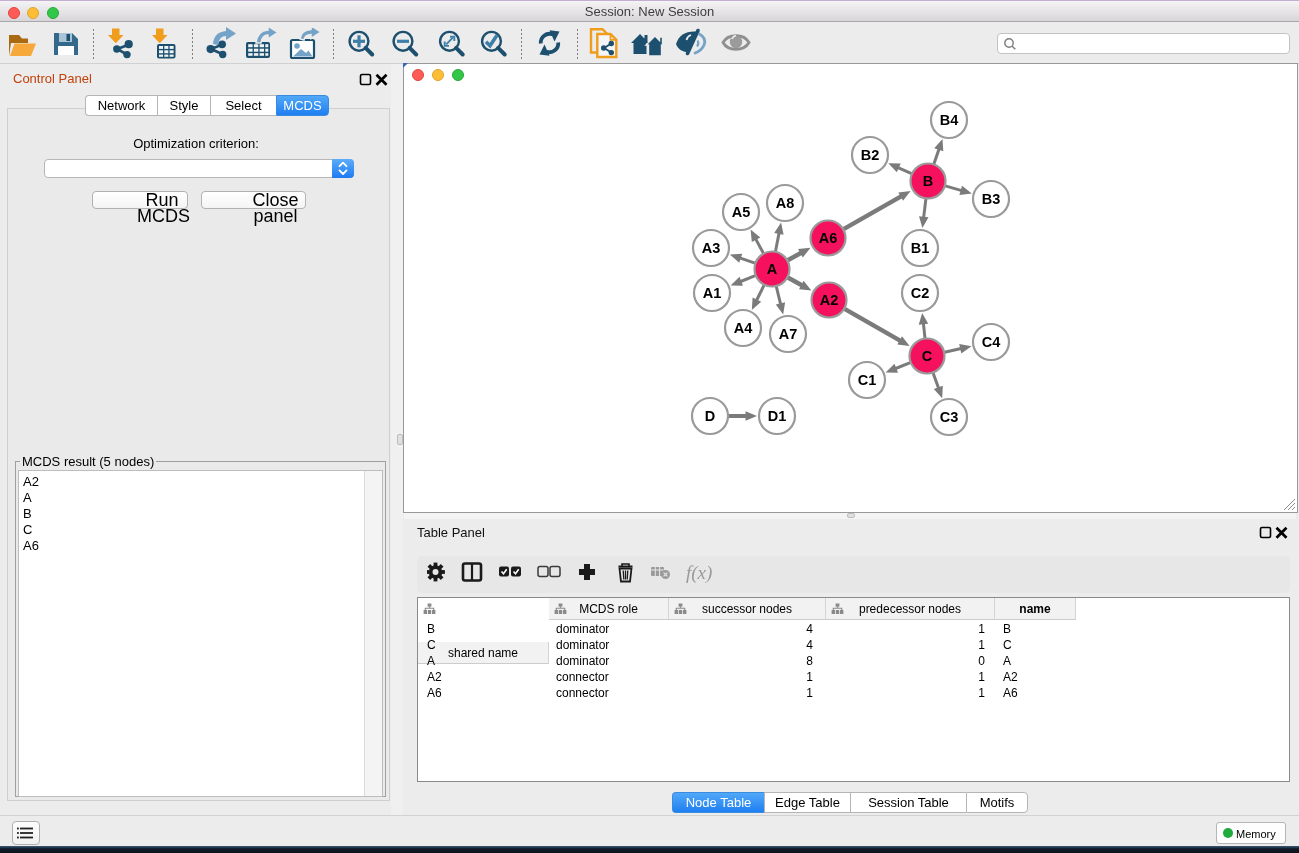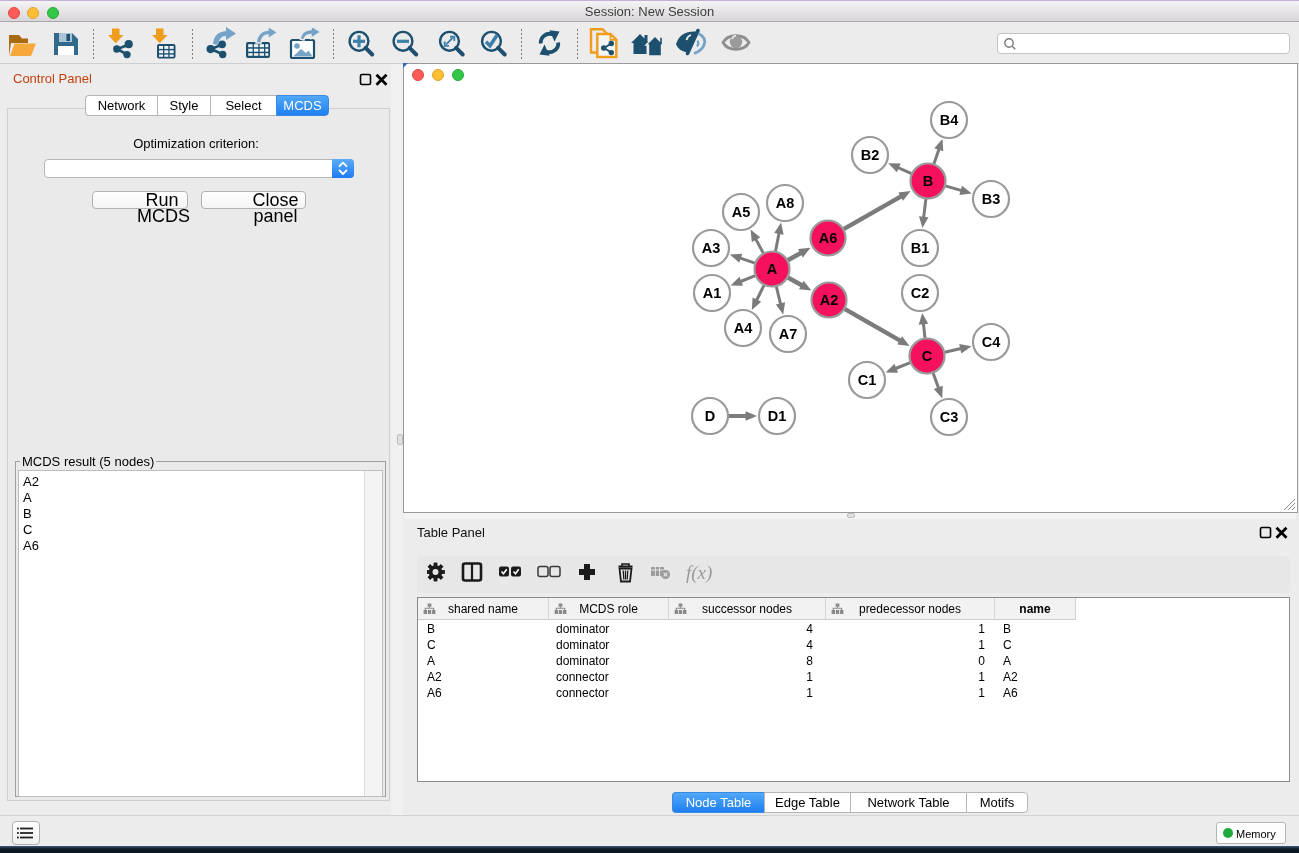--- a/index.html
+++ b/index.html
@@ -379,21 +379,21 @@
         <line x1="224" y1="14" x2="237" y2="14"></line>
         <line x1="228.3" y1="11" x2="228.3" y2="20"></line>
         <line x1="232.6" y1="11" x2="232.6" y2="20"></line>
       </g>
     <circle cx="238.5" cy="18.5" r="4.5" fill="#9a9a9a"></circle>
     <path d="M236.6 16.6 L240.4 20.4 M240.4 16.6 L236.6 20.4" stroke="#e7e7e7" stroke-width="1.2"></path>
     <text x="259" y="22.5" font-family="Liberation Serif, serif" font-style="italic" font-size="19" fill="#9a9a9a">f(x)</text>
   </svg>
 </div>
 <div class="abs" id="ntable">
-  <div class="th" style="left:0px;width:131px;">shared name</div>
+  <div class="th" style="left:0px;width:131px;margin-top:44px;">shared name</div>
   <svg class="abs" style="left:5px;top:5px;" width="13" height="13" viewBox="0 0 13 13">
       <g fill="#8a8a8a">
         <rect x="4.6" y="0.5" width="3.8" height="3.2"></rect>
         <rect x="0.6" y="7" width="3.4" height="4"></rect>
         <rect x="4.8" y="7" width="3.4" height="4"></rect>
         <rect x="9" y="7" width="3.4" height="4"></rect>
       </g>
       <path d="M6.5 3.7 L6.5 5.3 M2.3 7 L2.3 5.3 L10.7 5.3 L10.7 7" stroke="#8a8a8a" stroke-width="1.1" fill="none"></path>
     </svg>
   <div class="th" style="left:131px;width:120px;">MCDS role</div>
@@ -449,21 +449,21 @@
   <div class="td" style="left:585px;top:71px;">A2</div>
   <div class="td" style="left:9px;top:87px;">A6</div>
   <div class="td" style="left:138px;top:87px;">connector</div>
   <div class="td num" style="left:251px;top:87px;width:144px;">1</div>
   <div class="td num" style="left:408px;top:87px;width:159px;">1</div>
   <div class="td" style="left:585px;top:87px;">A6</div>
 </div>
 <div class="tabs" style="left:672px;top:792px;">
   <div class="tab first sel" style="width:92px;">Node Table</div>
   <div class="tab" style="width:86px;">Edge Table</div>
-  <div class="tab" style="width:116px;">Network Table</div>
+  <div class="tab" style="width:116px;">Session Table</div>
   <div class="tab last" style="width:62px;">Motifs</div>
 </div>
 
 <div class="abs" id="statusbar"></div>
 <div class="abs" id="listbtn">
   <svg width="26" height="22" viewBox="0 0 26 22">
     <g stroke="#222" stroke-width="1.8">
       <line x1="7" y1="6.5" x2="20" y2="6.5"></line>
         <line x1="7" y1="11" x2="20" y2="11"></line>
         <line x1="7" y1="15.5" x2="20" y2="15.5"></line>

